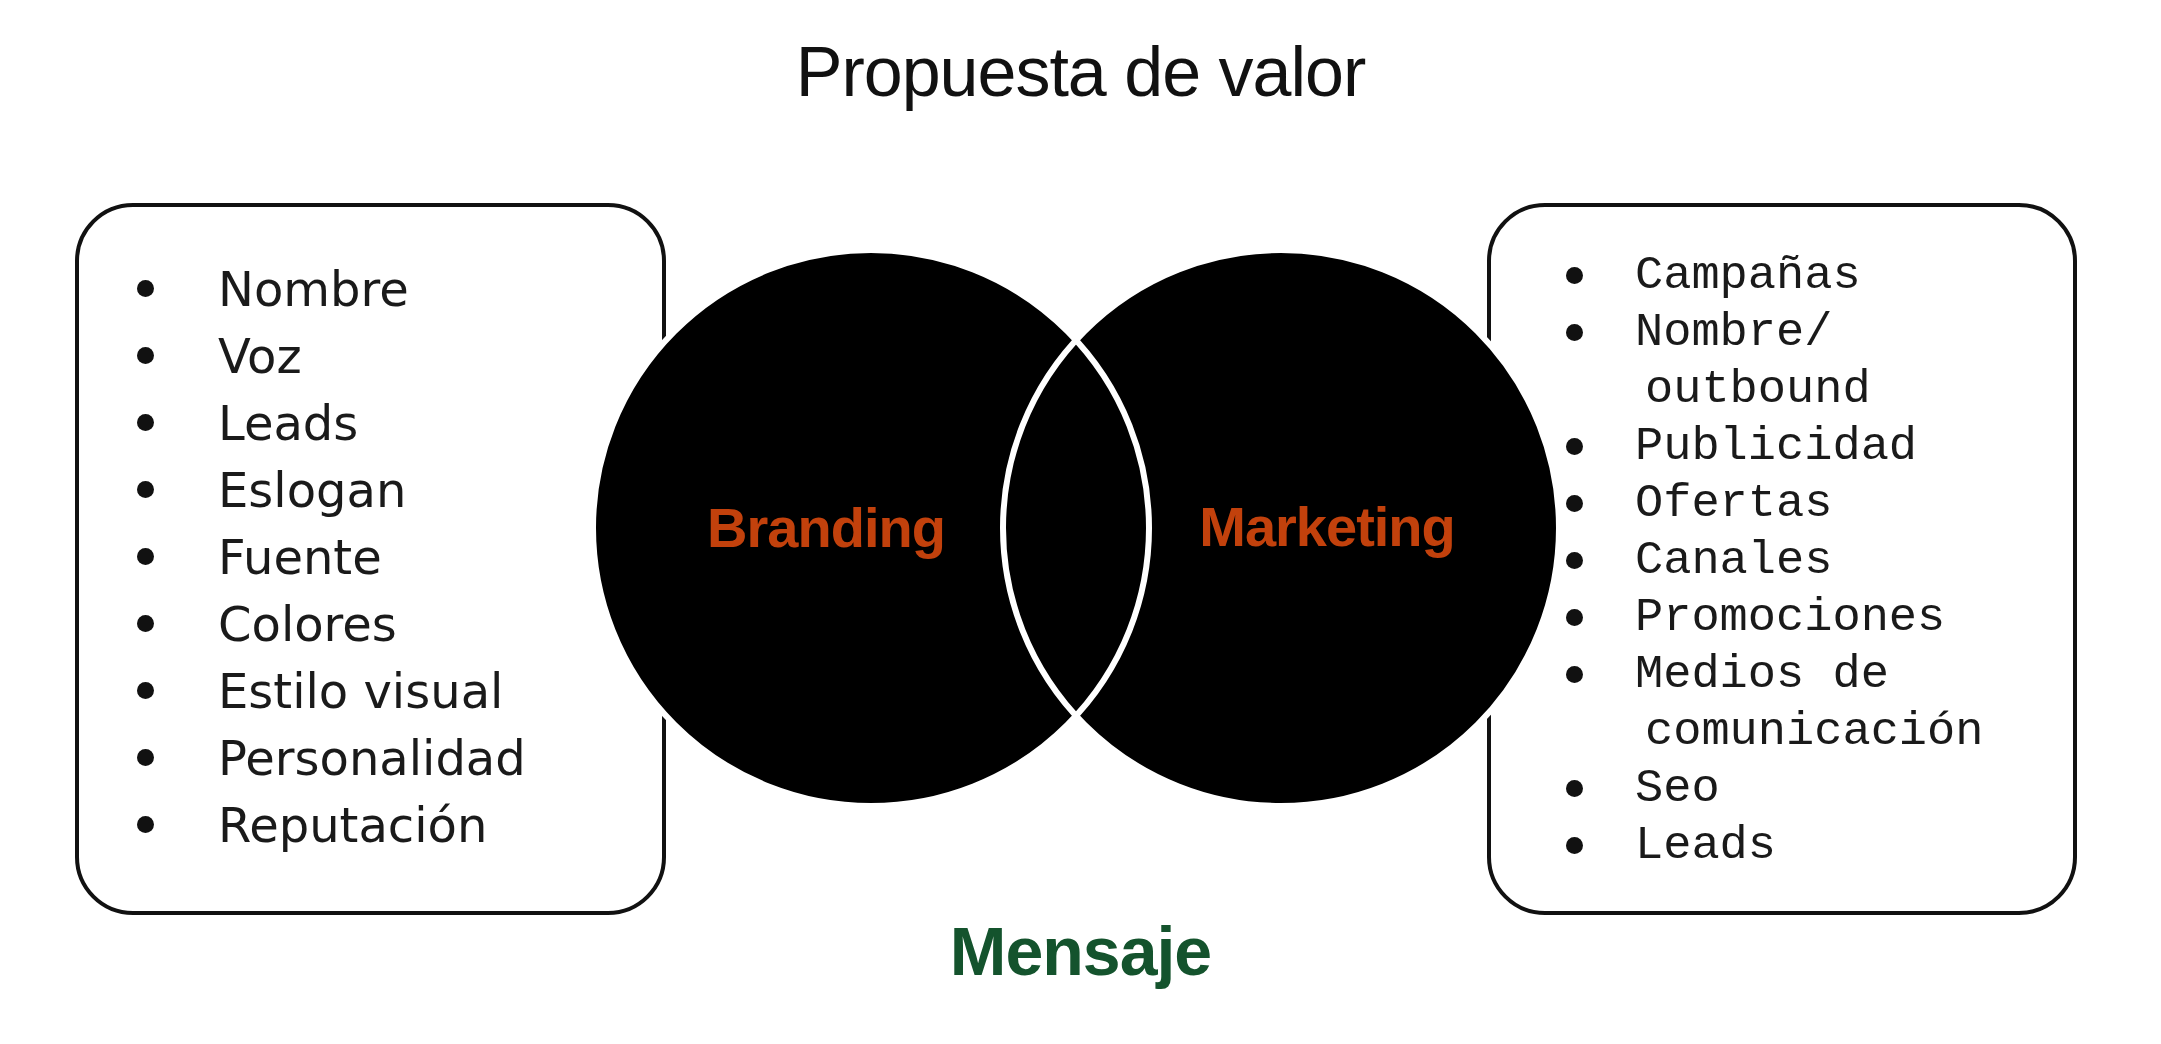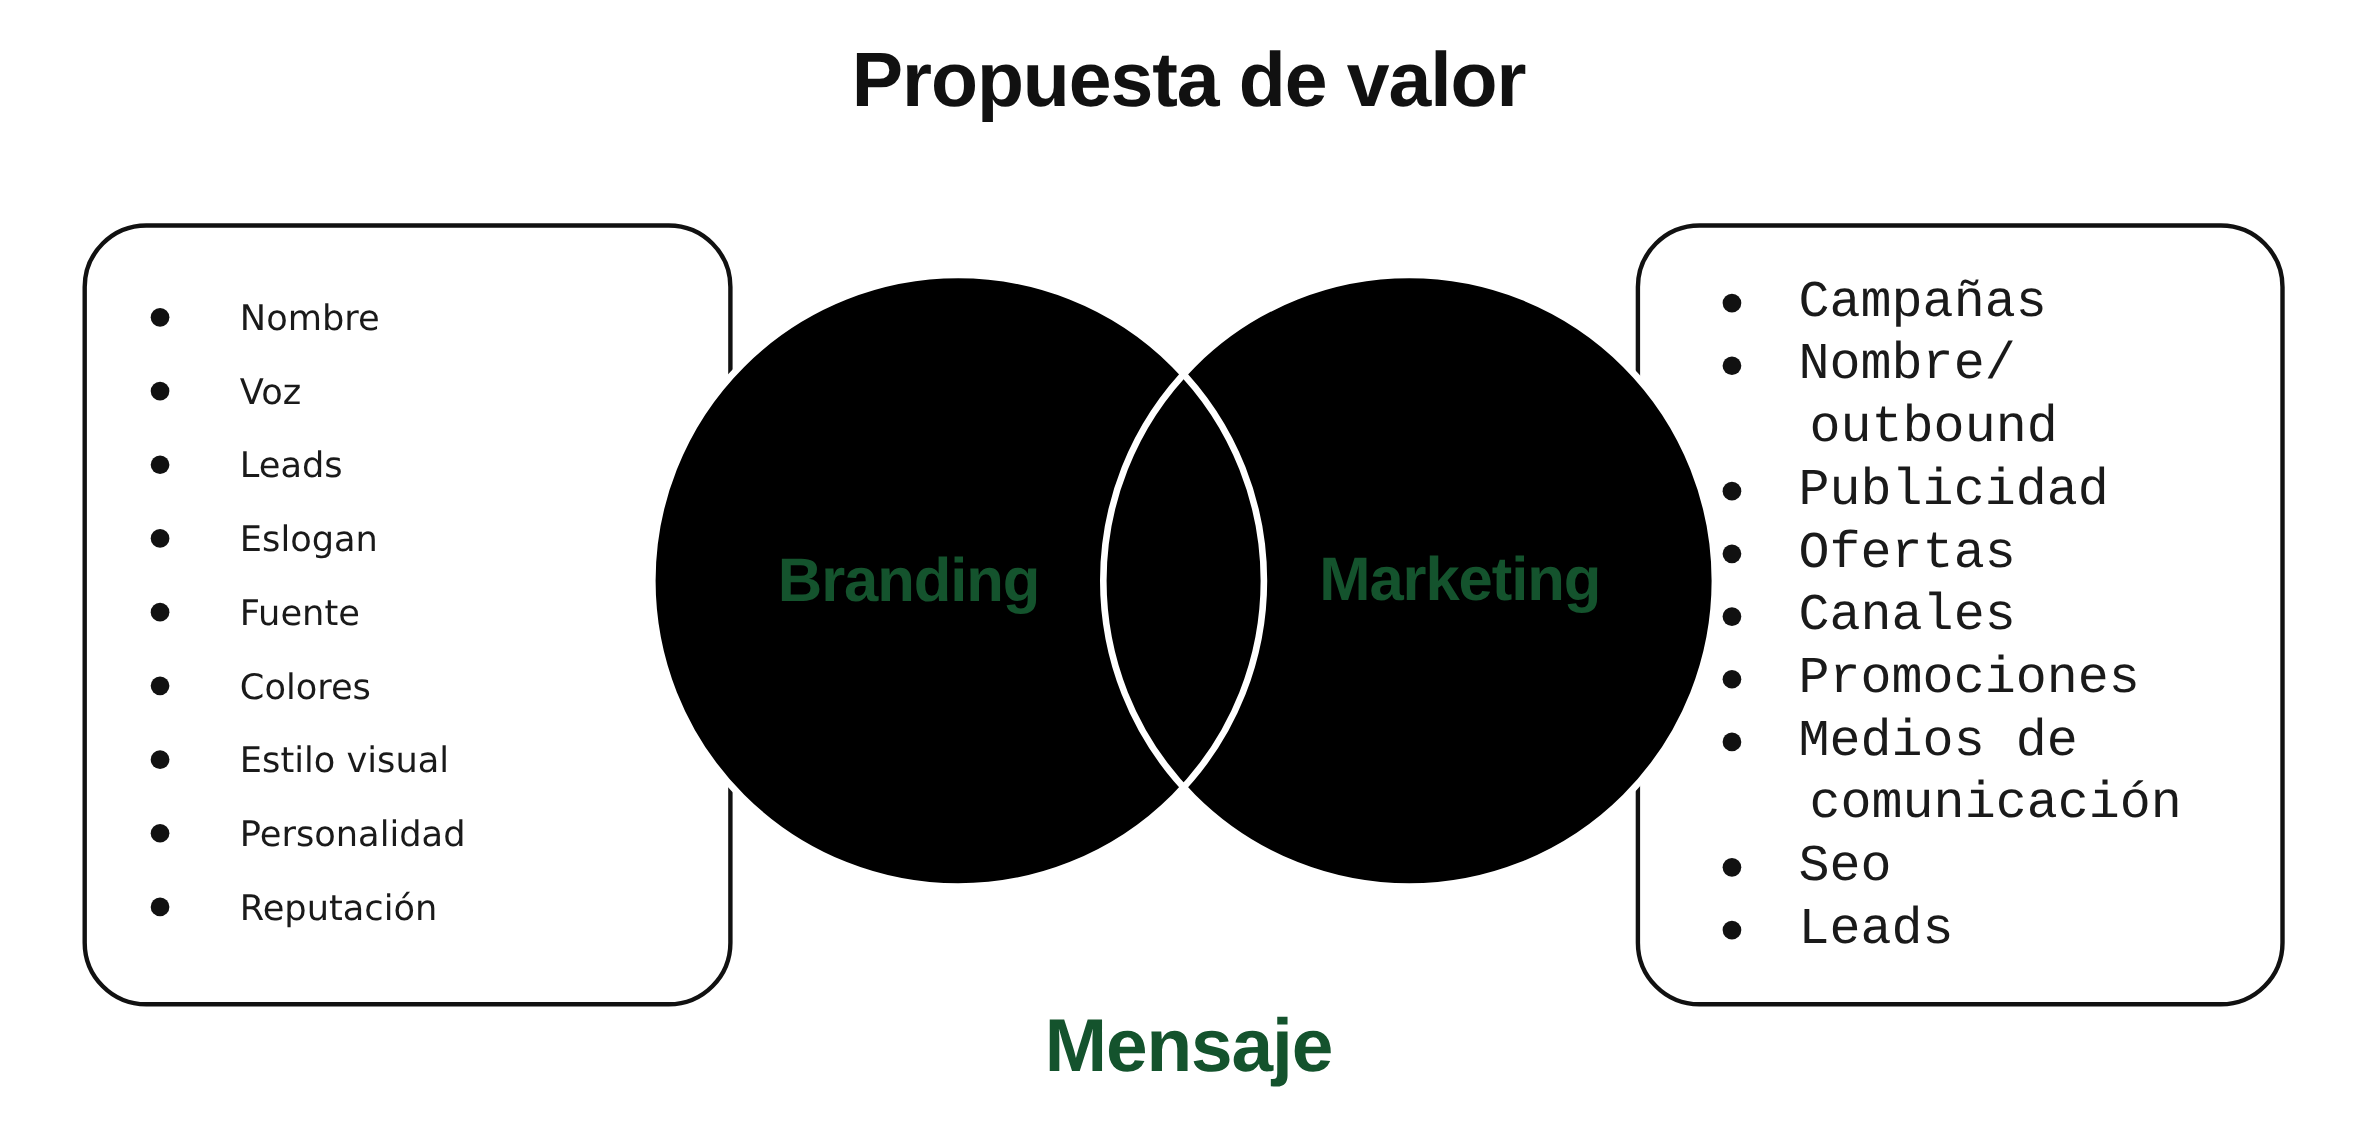--- a/index.html
+++ b/index.html
@@ -10,21 +10,21 @@
     background: #ffffff;
     overflow: hidden;
     font-family: "DejaVu Sans", sans-serif;
     color: #1a1a1a;
   }
   .page-title {
     position: absolute;
     top: 32px; left: 0; width: 100%;
     text-align: center;
     font-family: "Liberation Sans", sans-serif;
-    font-weight: bold;
+    font-weight: normal;
     font-size: 70px;
     letter-spacing: -1px;
     color: #111111;
     z-index: 4;
   }
   .bottom-title {
     position: absolute;
     top: 912px; left: 0; width: 100%;
     text-align: center;
     font-family: "Liberation Sans", sans-serif;
@@ -43,21 +43,21 @@
     z-index: 1;
   }
   .list-box.left  { left: 75px;   top: 203px; width: 591px; height: 712px; }
   .list-box.right { left: 1487px; top: 203px; width: 590px; height: 712px; }
 
   .list { box-sizing: border-box; width: 100%; height: 100%; }
   .left  .list { padding: 48px 10px 0 58px; }
   .right .list { padding: 40px 10px 0 75px; }
 
   .row { display: flex; align-items: center; }
-  .left  .row { height: 67px; font-size: 32px; }
+  .left  .row { height: 67px; font-size: 48px; }
   .right .row { height: 57px; font-size: 47px; font-family: Liberation Mono, monospace; }
 
   .dot {
     flex: none;
     width: 17px; height: 17px;
     border-radius: 50%;
     background: #111111;
   }
   .left  .dot { margin-right: 64px; }
   .right .dot { margin-right: 52px; }
@@ -71,21 +71,21 @@
     z-index: 2;
     pointer-events: none;
   }
   .circle-label {
     position: absolute;
     transform: translate(-50%, -50%);
     font-family: "Liberation Sans", sans-serif;
     font-weight: bold;
     font-size: 56px;
     letter-spacing: -1px;
-    color: #14532d;
+    color: #c2410c;
     z-index: 3;
     white-space: nowrap;
   }
   .circle-label.branding  { left: 826px;  top: 527px; }
   .circle-label.marketing { left: 1327px; top: 526px; }
 </style>
 </head>
 <body>
 
 <div class="canvas">

